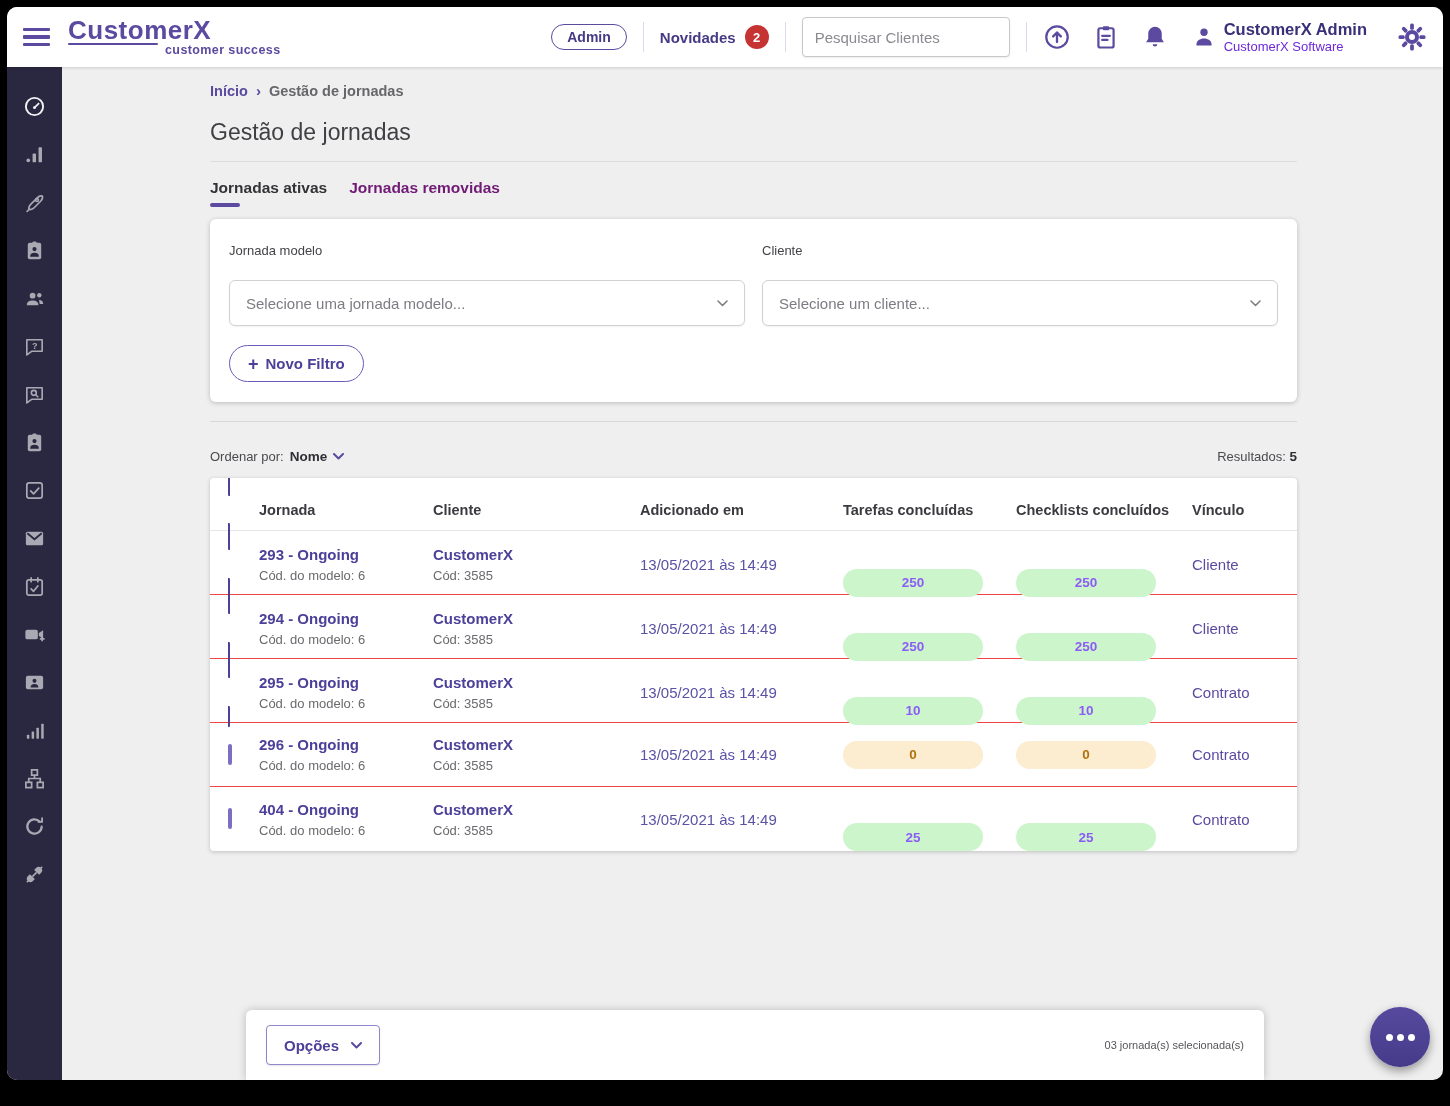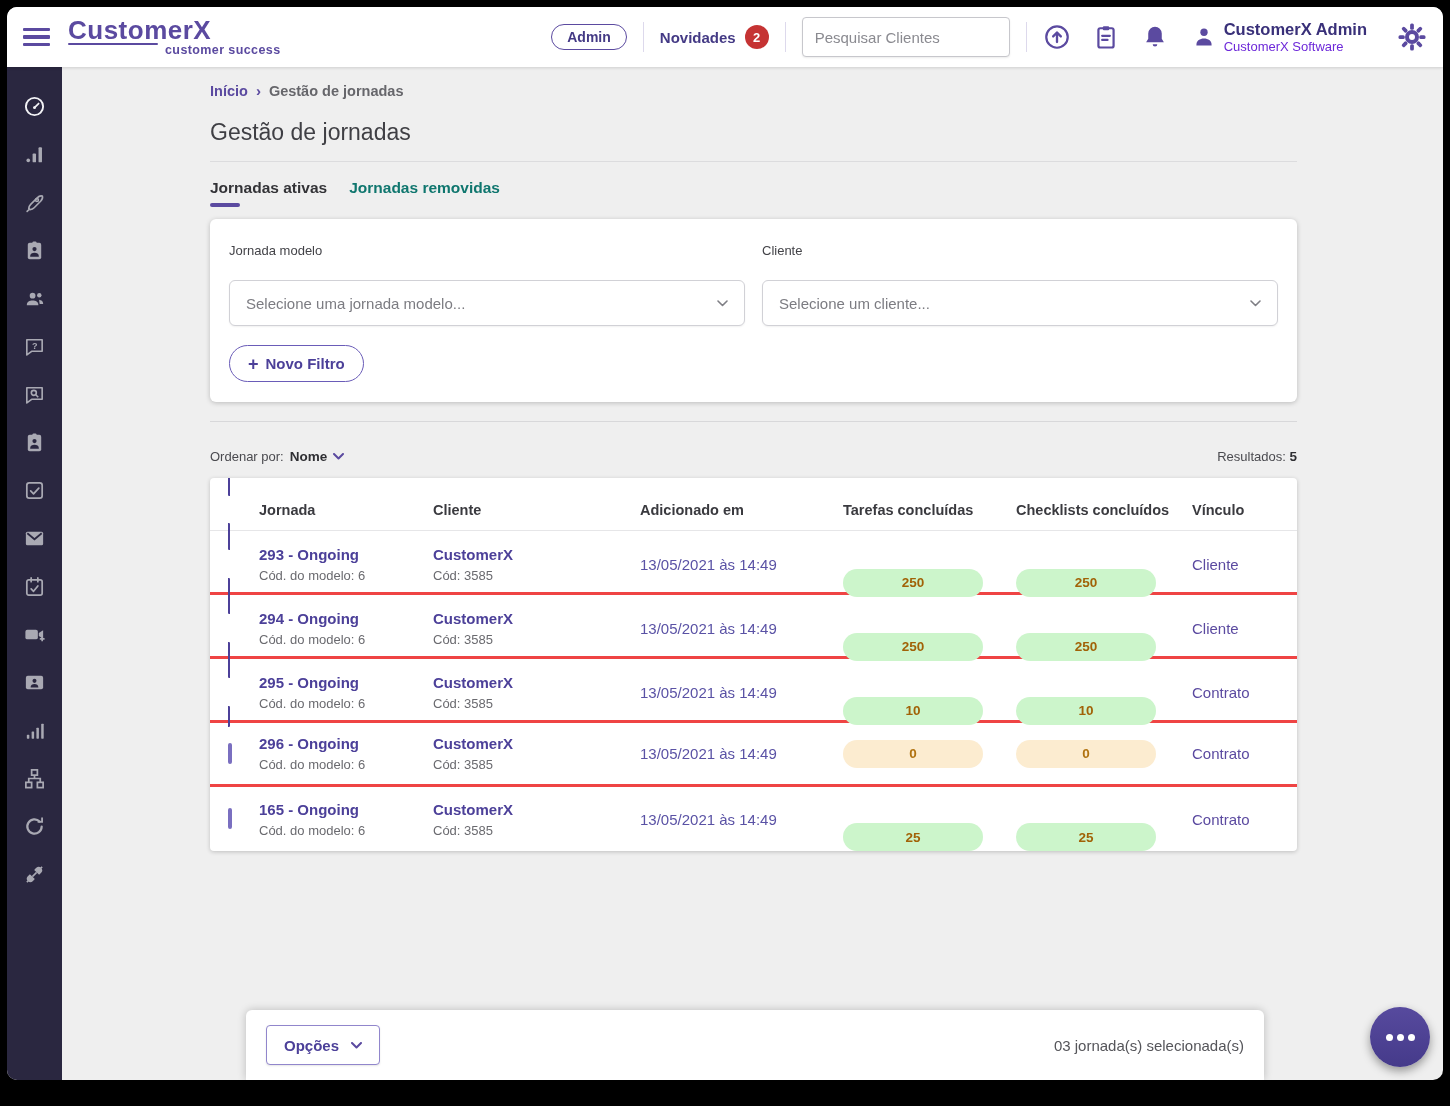--- a/index.html
+++ b/index.html
@@ -43,58 +43,58 @@
   .breadcrumb { font-size:14.5px; display:flex; align-items:center; gap:8px; }
   .bc-home { color:#5b4aa0; font-weight:bold; cursor:pointer; }
   .bc-sep { color:#5b4aa0; font-weight:bold; font-size:15px; }
   .bc-current { color:#66666b; font-weight:bold; }
   .page-title { margin-top:20px; font-size:23px; font-weight:400; color:#3f3f44; }
   .hr { border:none; border-top:1px solid #dcdcde; margin-top:15px; }
   .tabs { margin-top:17px; display:flex; gap:22px; }
   .tab { font-size:15.5px; font-weight:bold; padding-bottom:10px; position:relative; cursor:pointer; }
   .tab.active { color:#333337; }
   .tab.active::after { content:""; position:absolute; left:0; bottom:0; width:30px; height:4px; background:#5b4aa0; border-radius:2px; }
-  .tab.inactive { color:#0f766e; }
+  .tab.inactive { color:#701a75; }
 
   .filter-card { margin-top:12px; background:#fff; border-radius:6px; box-shadow:0 1px 5px rgba(0,0,0,.22); padding:24px 19px 20px; }
   .filter-row { display:flex; gap:17px; }
   .filter-group { display:flex; flex-direction:column; flex:1; }
   .filter-label { font-size:13px; color:#434348; margin-bottom:22px; }
   .select-box { height:46px; border:1px solid #d1d1d6; border-radius:6px; background:#fff; display:flex; align-items:center; justify-content:space-between; padding:0 16px; cursor:pointer; box-shadow:0 1px 2px rgba(0,0,0,.06); }
   .select-placeholder { color:#7c7c82; font-size:15px; }
   .chev { width:11px; height:7px; display:inline-block; }
   .new-filter-btn { margin-top:19px; display:inline-flex; align-items:center; gap:7px; height:37px; padding:0 18px; border:1.4px solid #6a5cb8; border-radius:19px; background:#fff; color:#4c4099; font-weight:bold; font-size:15px; cursor:pointer; font-family:"Liberation Sans",sans-serif; }
   .plus { font-size:18px; font-weight:bold; line-height:1; }
 
   .hr2 { border:none; border-top:1px solid #d8d8da; margin-top:19px; }
   .sort-row { margin-top:27px; display:flex; justify-content:space-between; align-items:center; font-size:13px; color:#4a4a4f; }
   .sort-left { display:flex; align-items:center; gap:6px; cursor:pointer; }
   .sort-value, .results-count { font-weight:bold; color:#2f2f33; font-size:13.5px; }
 
   
   .table-card { margin-top:14px; background:#fff; border-radius:4px; box-shadow:0 1px 4px rgba(0,0,0,.2); overflow:hidden; }
   .grid { display:grid; grid-template-columns:31px 174px 207px 203px 173px 176px 1fr; padding-left:18px; align-items:center; }
   .thead { height:53px; border-bottom:1px solid #e6e6e8; font-weight:bold; font-size:14.5px; color:#3a3a3f; }
-  .trow { height:64px; border-bottom:3px solid #ef4444; }
+  .trow { height:64px; border-bottom:1px solid #ef4444; }
   .trow:last-child { border-bottom:none; }
   .cb { width:22px; height:22px; border-radius:5px; background:#fff; border:2px solid #7a6fc0; cursor:pointer; }
   .cb.checked { background:#4c4099; border-color:#4c4099; }
   .cell-stack { display:flex; flex-direction:column; justify-content:center; }
   .link-title { color:#4c4099; font-weight:bold; font-size:15px; cursor:pointer; line-height:18px; }
   .subtext { color:#6a6a6f; font-size:13px; margin-top:4px; }
   .c-date { color:#5a52a5; font-size:15px; }
   .pill { width:140px; height:28px; border-radius:14px; display:flex; align-items:center; justify-content:center; font-weight:bold; font-size:13.5px; }
-  .pill.green { background:#ccf5cb; color:#a16207;margin-top:36px; }
+  .pill.green { background:#ccf5cb; color:#8b5cf6;margin-top:36px; }
   .pill.orange { background:#fcecd0; color:#b0720f; }
   .c-vinculo { color:#5b4aa0; font-size:15px; cursor:pointer; }
 
   
   .footer-bar { position:absolute; left:184px; bottom:0; width:1018px; height:70px; background:#fff; border-radius:6px 6px 0 0; box-shadow:0 0 9px rgba(0,0,0,.22); display:flex; align-items:center; justify-content:space-between; padding:0 20px; z-index:15; }
   .options-btn { display:inline-flex; align-items:center; gap:12px; height:40px; padding:0 17px; border:1px solid #9186cc; border-radius:4px; background:#fff; color:#4c4099; font-weight:bold; font-size:15px; cursor:pointer; box-shadow:0 1px 2px rgba(0,0,0,.1); font-family:"Liberation Sans",sans-serif; }
-  .selection-text { color:#55555a; font-size:15px; }
+  .selection-text { color:#55555a; font-size:11px; }
   .fab { position:absolute; left:1308px; top:940px; width:60px; height:60px; border-radius:50%; background:linear-gradient(180deg,#574a9e,#453a8a); box-shadow:0 4px 10px rgba(0,0,0,.38); display:flex; align-items:center; justify-content:center; gap:4px; cursor:pointer; z-index:16; }
   .fab i { width:7px; height:7px; border-radius:50%; background:#fff; }
 </style>
 </head>
 <body>
 
 <div class="screen">
 
   <header class="topbar">
     <div class="hamburger">
@@ -486,21 +486,21 @@
               </div>
     <div>
                 <span class="pill orange">0</span>
               </div>
     <div class="c-vinculo">Contrato</div>
   </div>
 
   <div class="grid trow">
     <div><span class="cb"></span></div>
     <div class="cell-stack">
-      <span class="link-title">165 - Ongoing</span>
+      <span class="link-title">404 - Ongoing</span>
       <span class="subtext">Cód. do modelo: 6</span>
     </div>
     <div class="cell-stack">
       <span class="link-title">CustomerX</span>
       <span class="subtext">Cód: 3585</span>
     </div>
     <div class="c-date">13/05/2021 às 14:49</div>
     <div>
                 <span class="pill green">25</span>
               </div>

